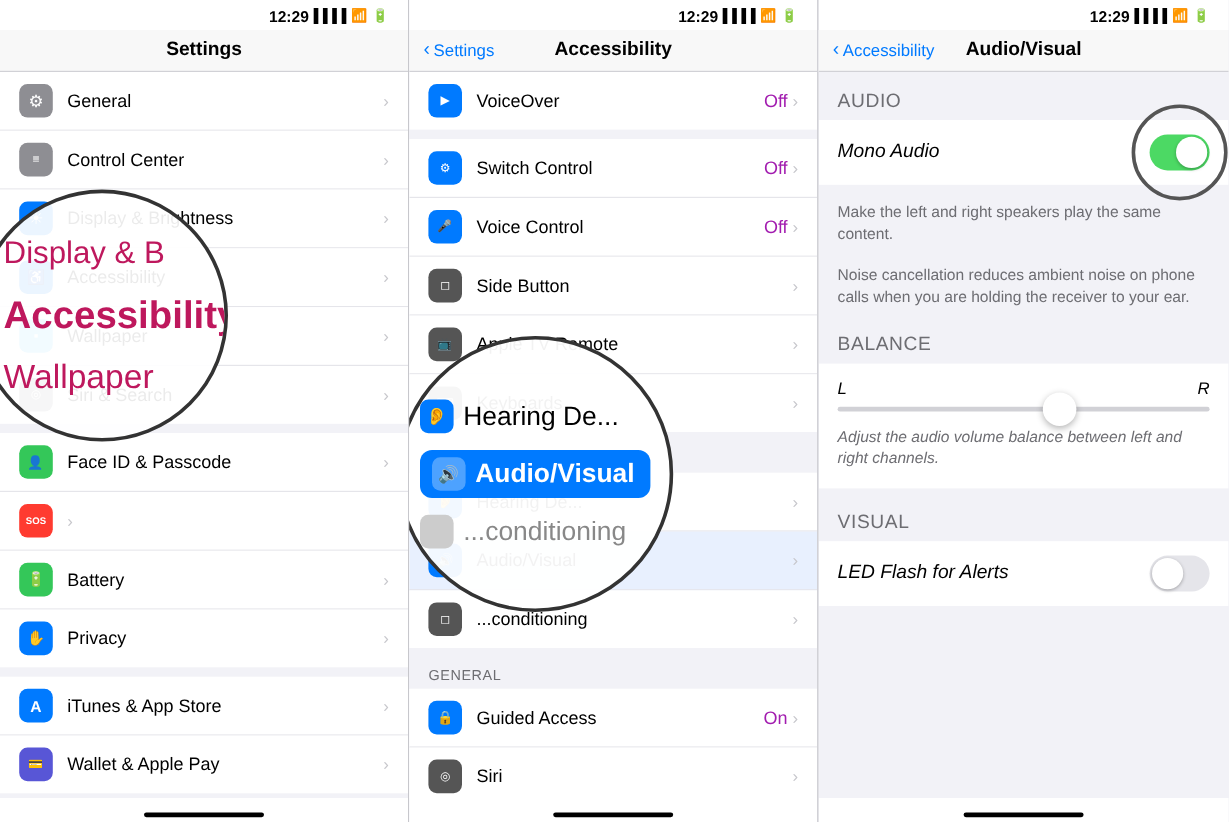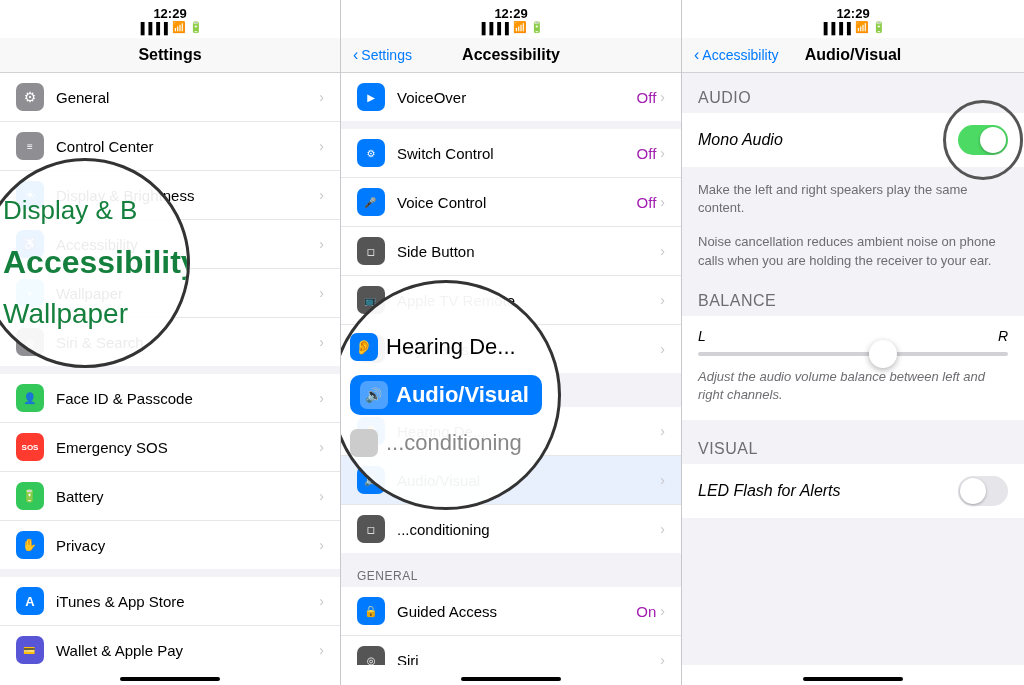--- a/index.html
+++ b/index.html
@@ -19,25 +19,24 @@
       background: #f2f2f7;
       display: flex;
       flex-direction: column;
       border-right: 1px solid #c7c7cc;
       overflow: hidden;
       position: relative;
     }
 
     .status-bar {
       display: flex;
-      justify-content: space-between;
+      justify-content: flex-end;
       align-items: center;
       padding: 6px 16px 4px;
       background: #fff;
-      flex-direction: column;
     }
     .status-time {
       font-size: 13px;
       font-weight: 600;
       color: #000;
     }
     .status-icons {
       display: flex;
       align-items: center;
       gap: 4px;
@@ -124,21 +123,21 @@
     }
 
     .circle-content {
       width: 100%;
       padding: 0 20px;
     }
 
     .circle-item {
       font-size: 26px;
       font-weight: 400;
-      color: #15803d;
+      color: #be185d;
       padding: 8px 0;
       line-height: 1.2;
     }
     .circle-item.bold-item {
       font-size: 32px;
       font-weight: 700;
     }
     .circle-item.medium-item {
       font-size: 28px;
       font-weight: 500;
@@ -470,21 +469,20 @@
     </div>
 
     <div class="section-group">
       <div class="settings-row">
         <div class="row-icon icon-green" style="color:#fff; font-size:11px;">👤</div>
         <span class="row-label">Face ID &amp; Passcode</span>
         <span class="row-chevron">›</span>
       </div>
       <div class="settings-row">
         <div class="row-icon icon-red" style="color:#fff; font-size:8px; font-weight:700;">SOS</div>
-        <span class="row-label">Emergency SOS</span>
         <span class="row-chevron">›</span>
       </div>
       <div class="settings-row">
         <div class="row-icon icon-green" style="color:#fff; font-size:12px;">🔋</div>
         <span class="row-label">Battery</span>
         <span class="row-chevron">›</span>
       </div>
       <div class="settings-row">
         <div class="row-icon icon-blue" style="color:#fff; font-size:12px;">✋</div>
         <span class="row-label">Privacy</span>

